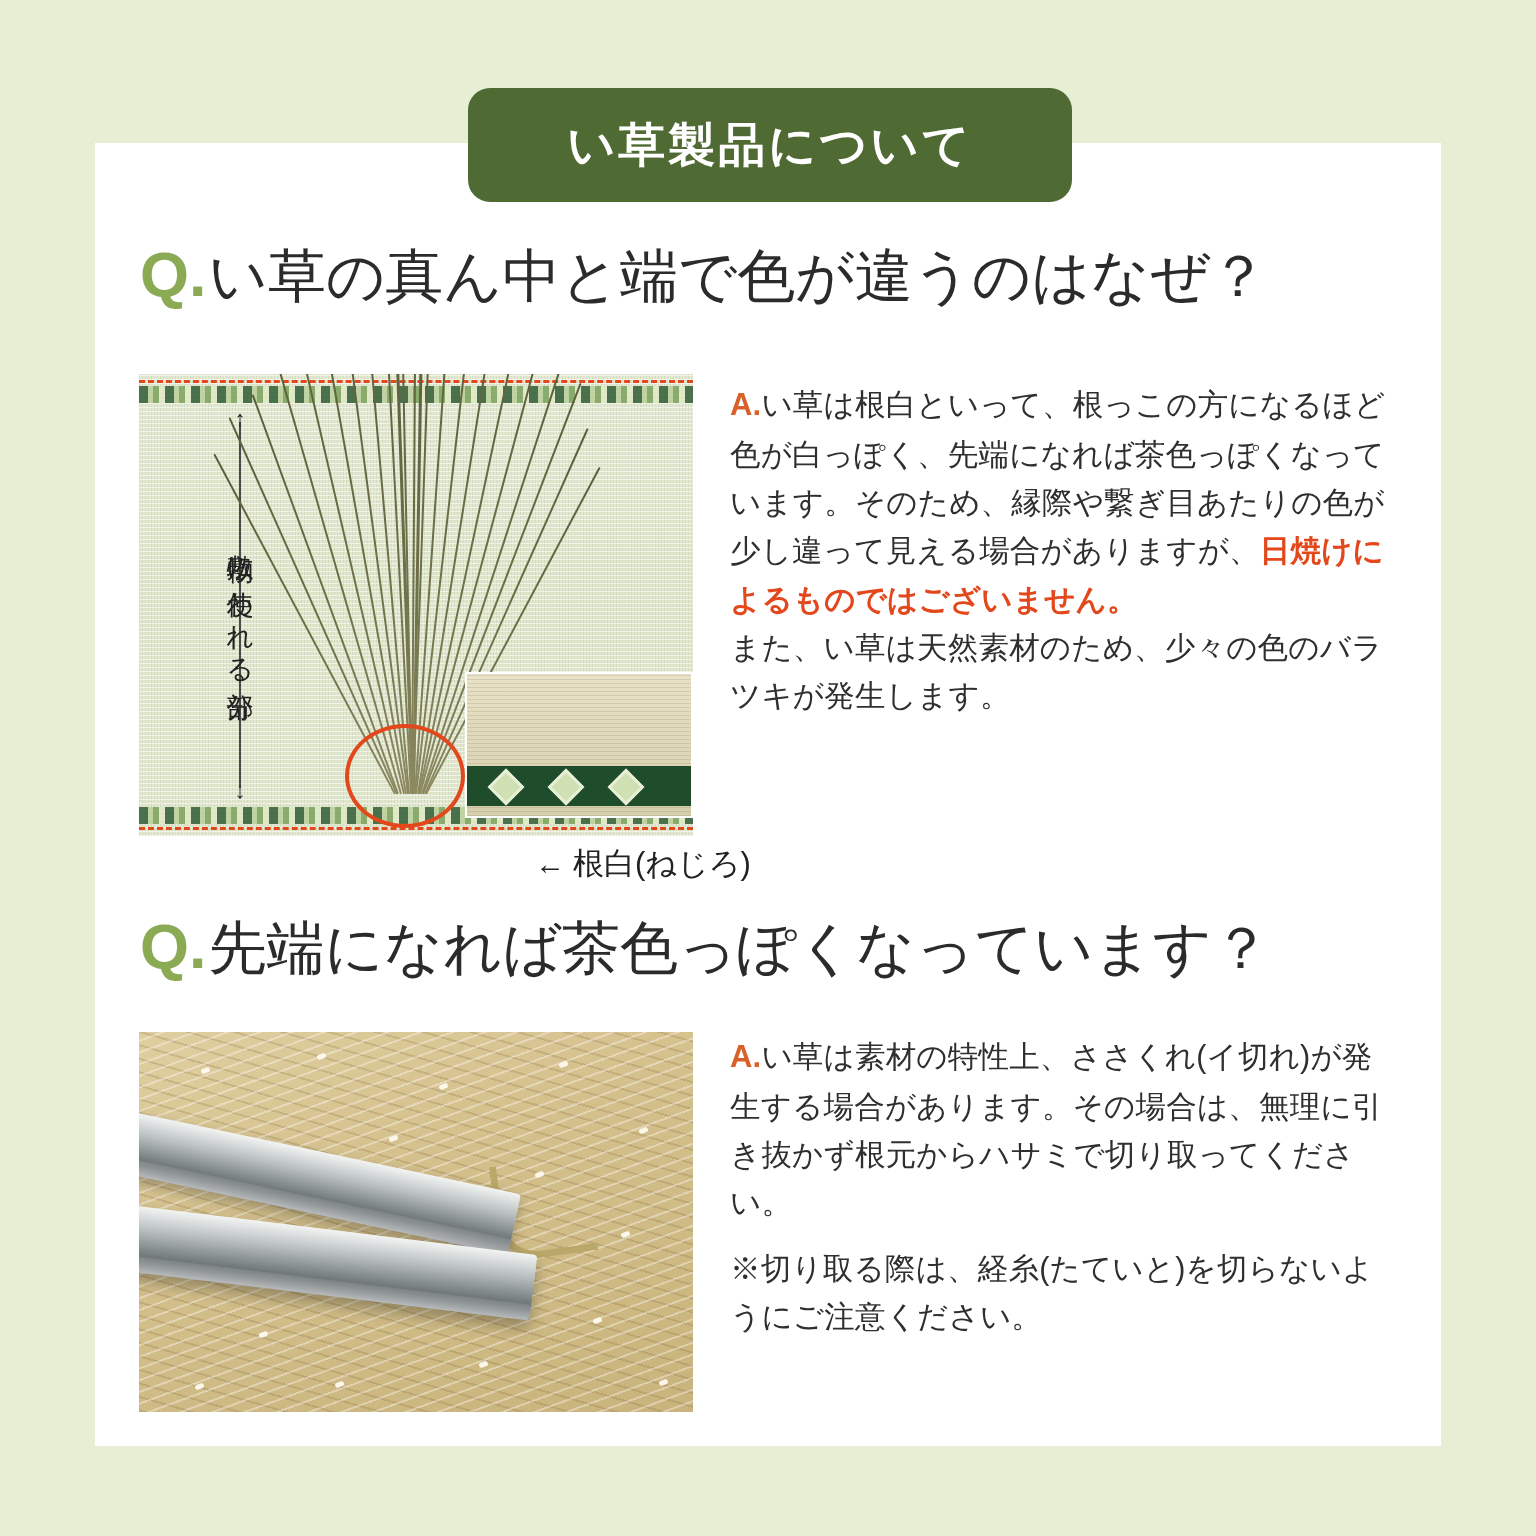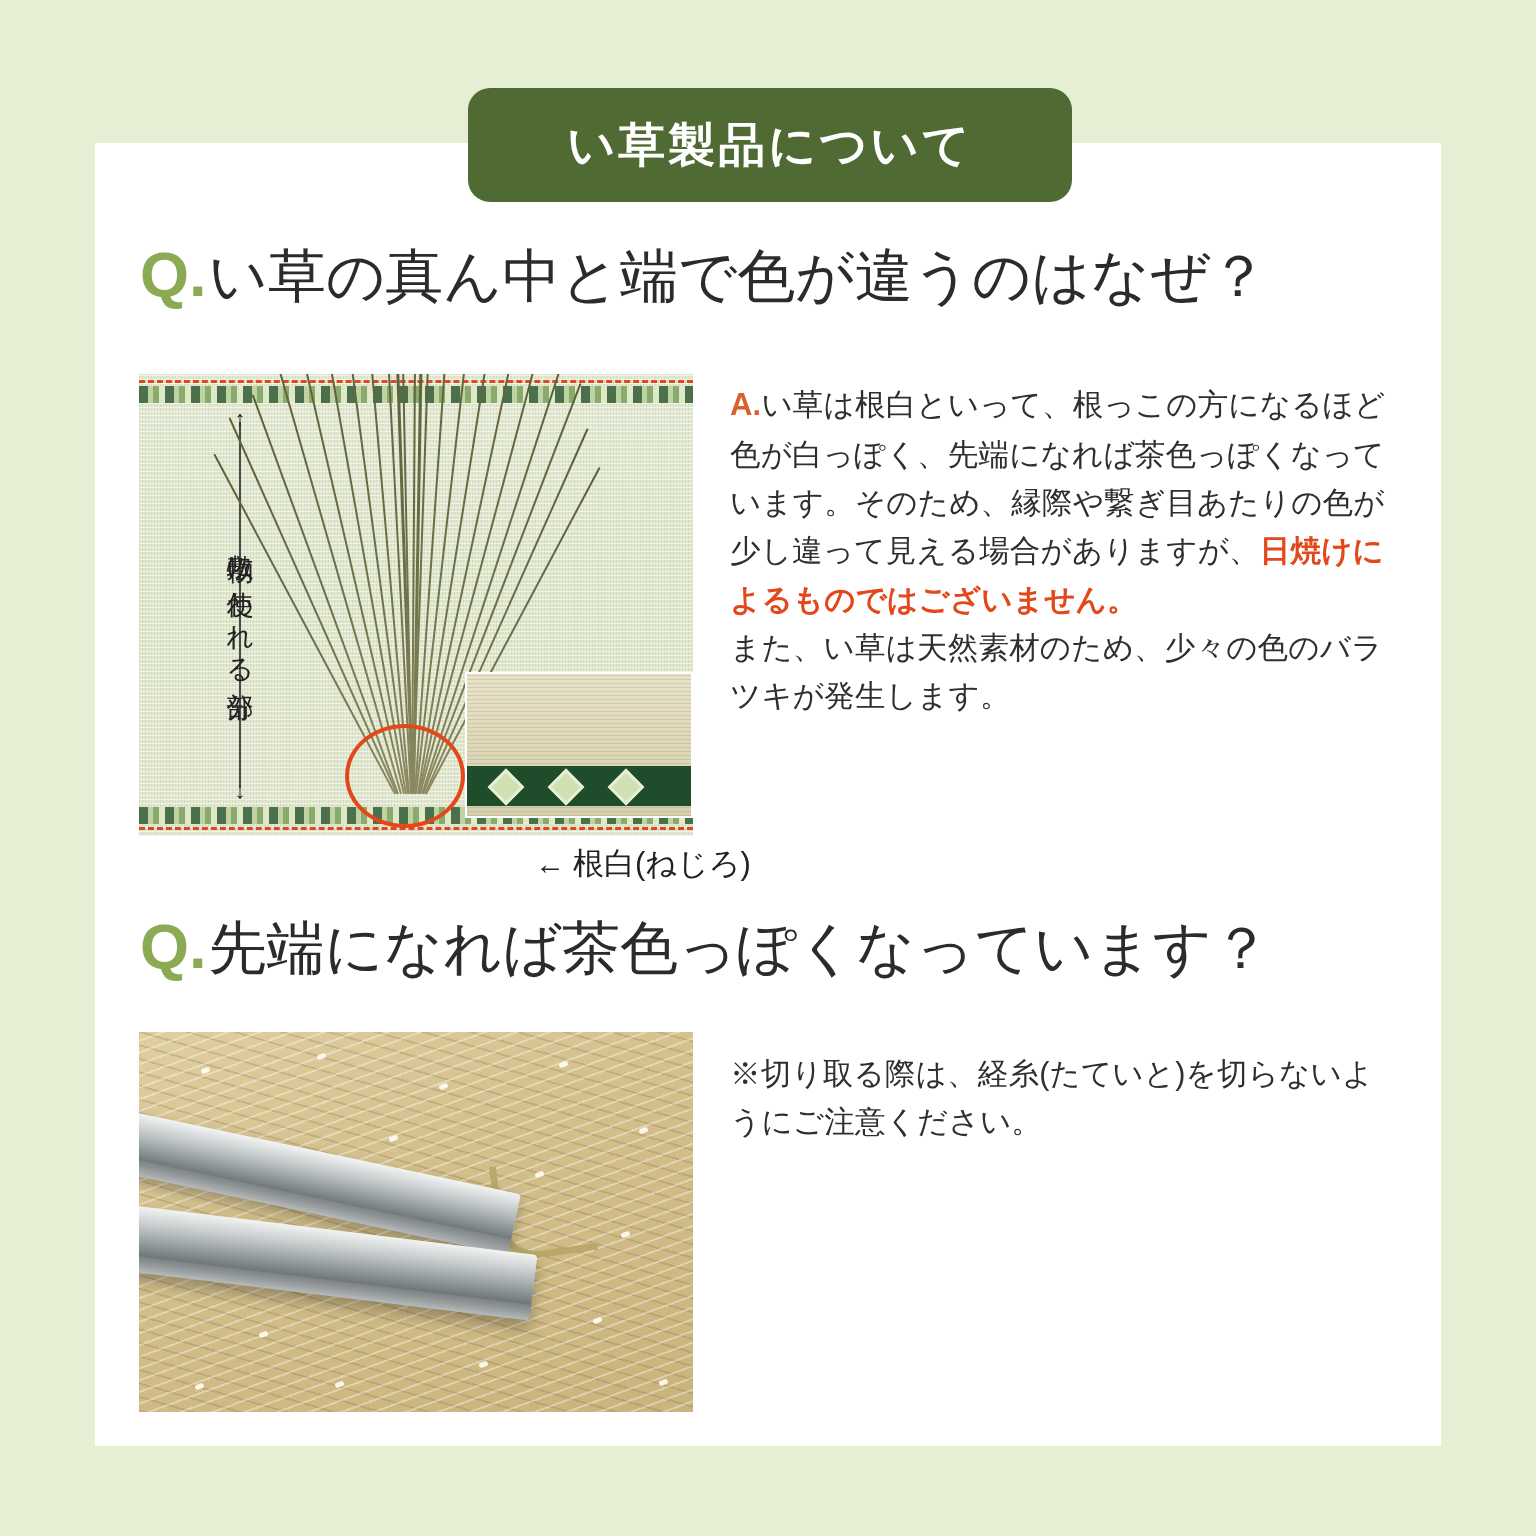--- a/index.html
+++ b/index.html
@@ -442,16 +442,17 @@
     <div class="fiber"></div>
     <div class="blade upper">
         <div class="edge"></div>
       </div>
     <div class="blade lower">
         <div class="edge"></div>
       </div>
   </div>
 
   <div class="answer" id="a2">
+    <p><span class="a-mark">A.</span><span>い草は素材の特性上、ささくれ(イ切れ)が発生する場合があります。その場合は、無理に引き抜かず根元からハサミで切り取ってください。</span></p>
     <p class="gap">※切り取る際は、経糸(たていと)を切らないようにご注意ください。</p>
   </div>
 
 </div>
 
 </body></html>

